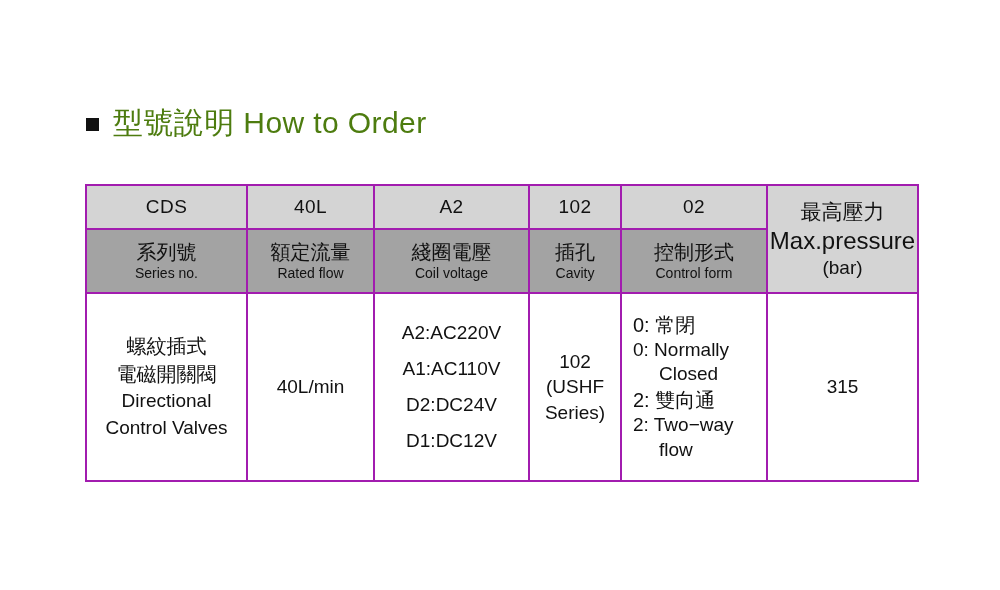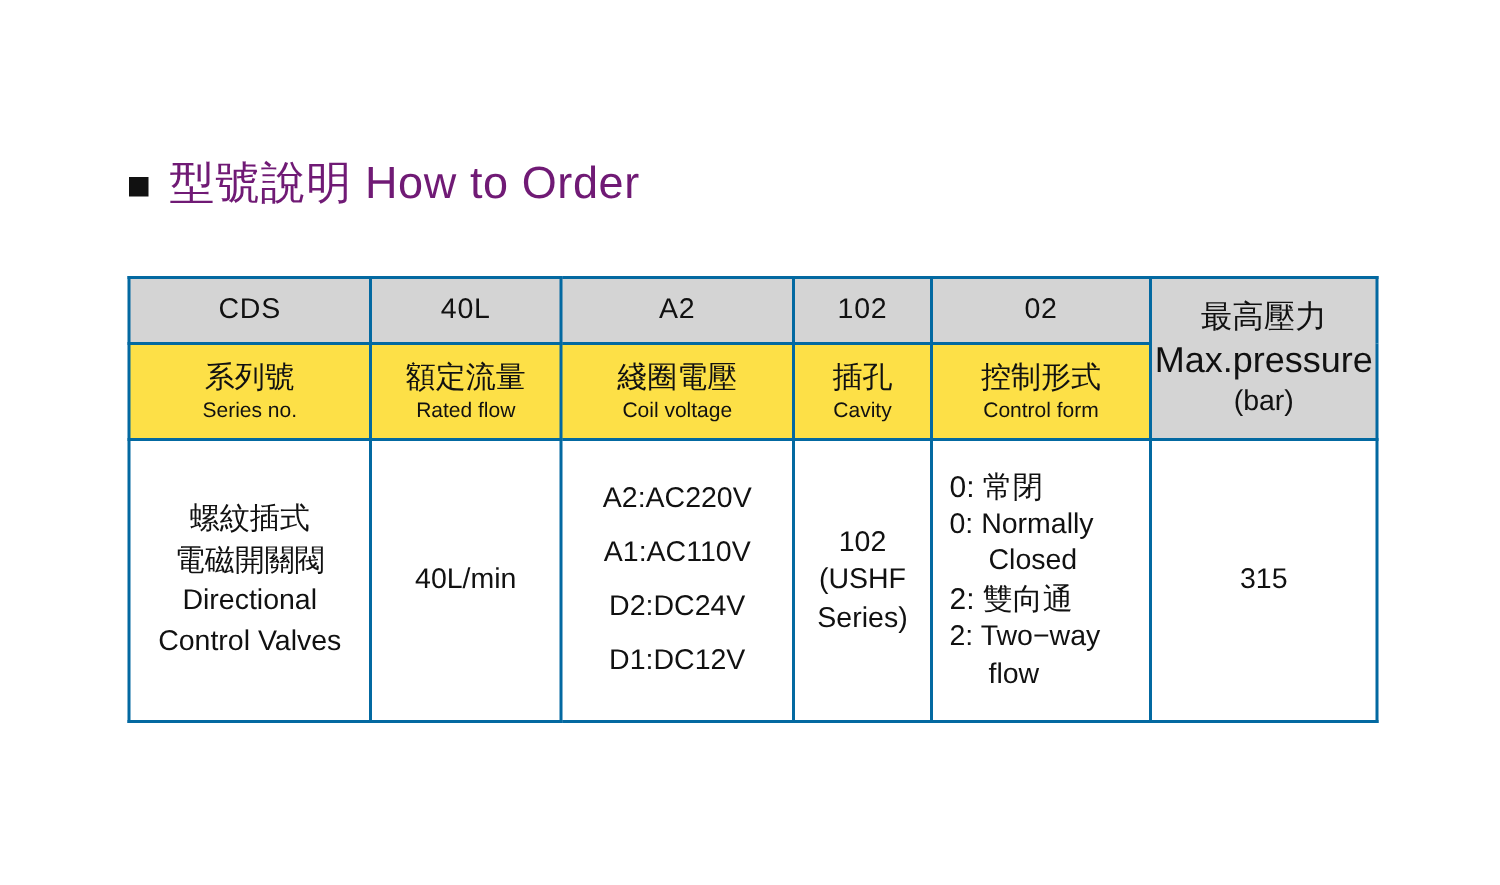--- a/index.html
+++ b/index.html
@@ -33,50 +33,50 @@
     background: #111111;
     flex: 0 0 auto;
     position: relative;
     top: 1px;
   }
   #title-text {
     font-size: 30px;
     font-weight: 500;
     letter-spacing: 0.4px;
     line-height: 1;
-    color: #701a75;
+    color: #4d7c0f;
   }
 
   
   #order-table {
     position: absolute;
     left: 85px;
     top: 184px;
     width: 832px;
     border-collapse: collapse;
     table-layout: fixed;
     background: #ffffff;
   }
   #order-table td {
-    border: 2px solid #0369a1;
+    border: 2px solid #a21caf;
     text-align: center;
     vertical-align: middle;
     padding: 0;
     font-size: 19px;
     line-height: 1.28;
     color: #111111;
   }
   .hdr-code {
     background: #d4d4d4;
     height: 42px;
     font-size: 21px;
     letter-spacing: 0.5px;
   }
   .hdr-name {
-    background: #fde047;
+    background: #a3a3a3;
     height: 62px;
     font-size: 19px;
     padding: 2px 3px;
   }
   .hdr-name .cn {
     display: block;
     font-size: 20px;
     line-height: 1.25;
   }
   .hdr-name .en {

